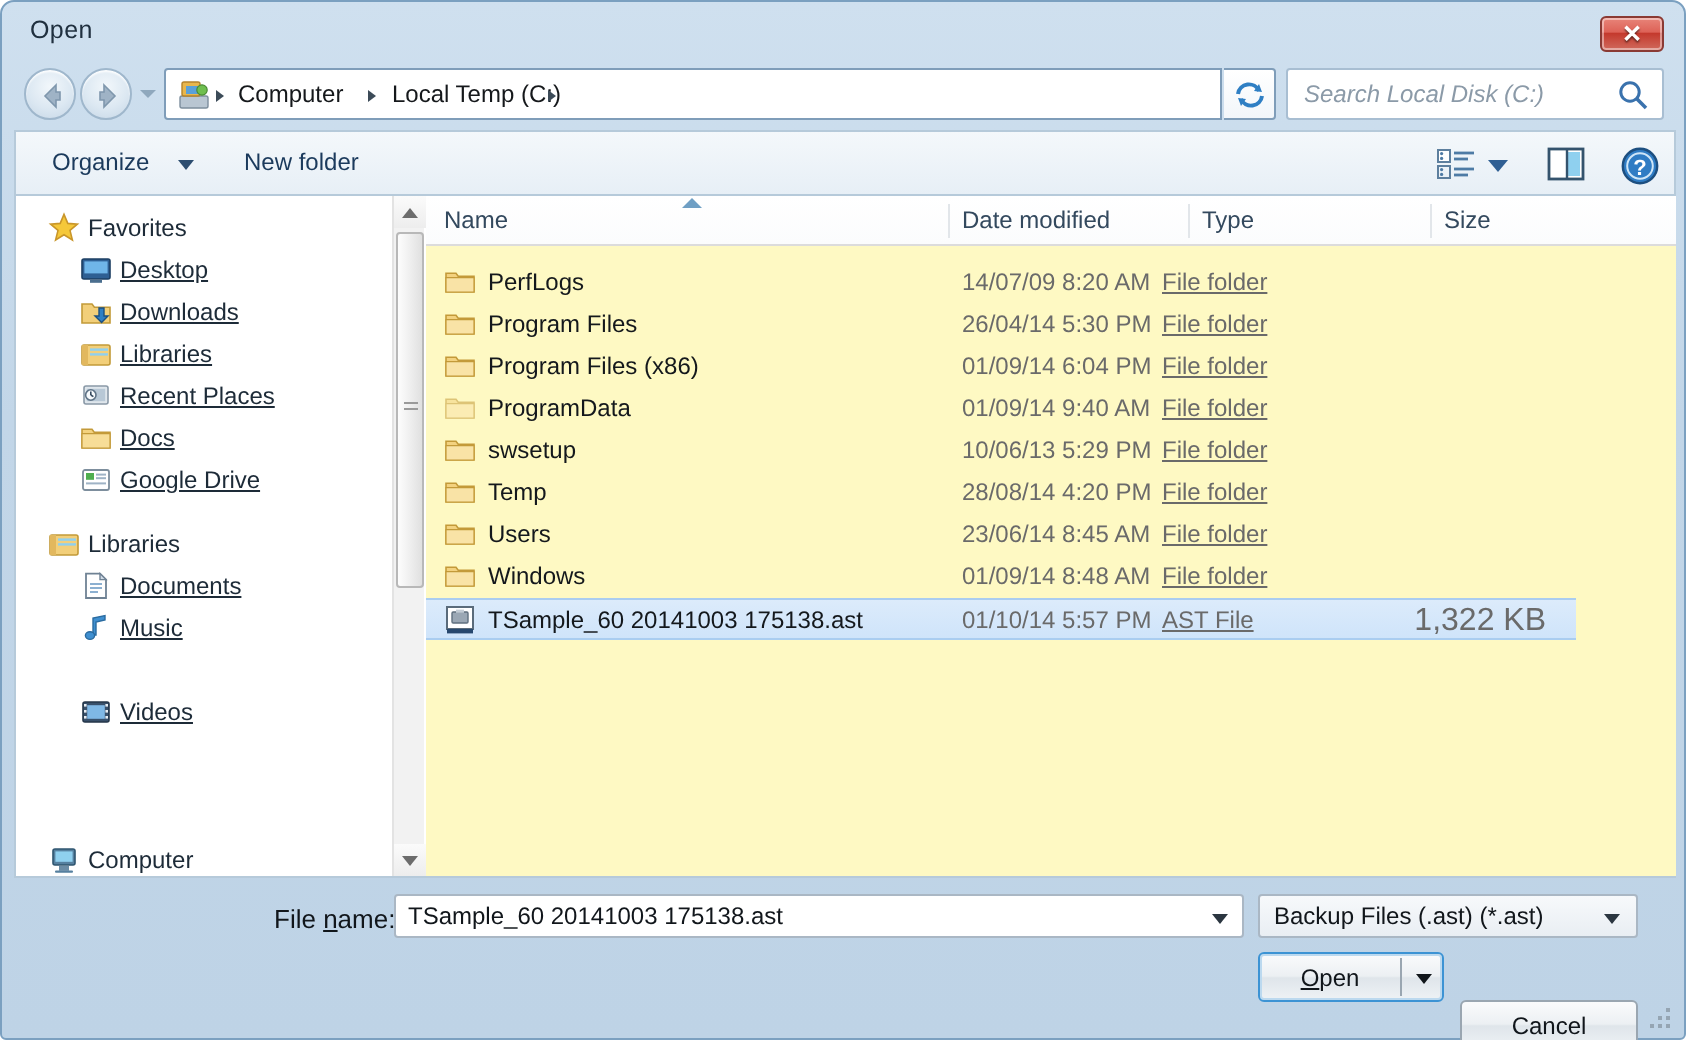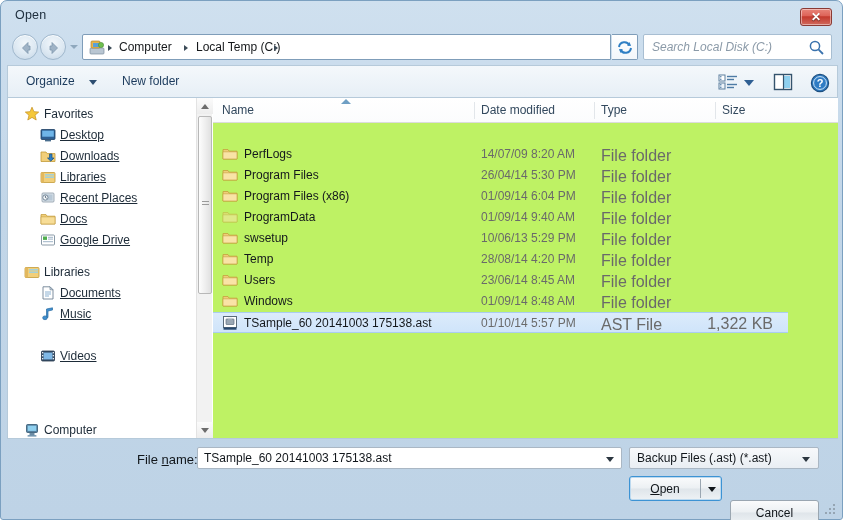--- a/index.html
+++ b/index.html
@@ -190,21 +190,21 @@
     cursor: pointer;
   }
   #sb-thumb .grip {
     position: absolute; left: 3px; top: 84px; width: 7px; height: 6px;
     background: repeating-linear-gradient(180deg,#9a9a9a 0 1px,transparent 1px 3px);
   }
 
   
   #filelist {
     position: absolute; left: 205px; top: 0; width: 625px; height: 340px;
-    background: #bef264;
+    background: #fef9c3;
   }
   #column-header {
     position: absolute; left: 0; top: 0; width: 625px; height: 25px;
     background: linear-gradient(180deg,#ffffff 0%, #fbfcfd 100%);
     border-bottom: 1px solid #dcdcdc;
   }
   .col-head {
     position: absolute; top: 5px;
     font-size: 12px; color: #33495e; cursor: pointer; white-space: nowrap;
   }
@@ -214,39 +214,38 @@
   }
   #sort-indicator {
     position: absolute; top: 1px; width: 0; height: 0;
     border-left: 5px solid transparent; border-right: 5px solid transparent;
     border-bottom: 5px solid #6f9fc4;
   }
 
   .file-row {
     position: absolute; left: 0; width: 625px; height: 21px;
     cursor: pointer;
-    margin-top: 13px;
   }
   .file-row.selected {
     background: linear-gradient(180deg,#dcebfb 0%, #cfe4fa 100%);
     border-top: 1px solid #aacdf0; border-bottom: 1px solid #aacdf0;
     width: 575px;
   }
   .f-icon { position: absolute; left: 9px; top: 2px; }
   .f-name {
     position: absolute; left: 31px; top: 3px;
     font-size: 12px; color: #14181c; white-space: nowrap;
   }
   .f-date {
     position: absolute; left: 268px; top: 3px;
     font-size: 12px; color: #6a6a6a; white-space: nowrap;
   }
   .f-type {
-    position: absolute; left: 388px; top: 3px;
-    font-size: 16px; color: #6a6a6a; white-space: nowrap;
+    position: absolute; left: 368px; top: 3px;
+    font-size: 12px; color: #6a6a6a; white-space: nowrap; text-decoration: underline;
   }
   .f-size {
     position: absolute; top: 2px; right: 15px;
     font-size: 16px; color: #6a6a6a; white-space: nowrap; text-align: left;
   }
 
   
   #filename-label {
     position: absolute; left: 136px; top: 451px;
     font-size: 13px; color: #11161b;

